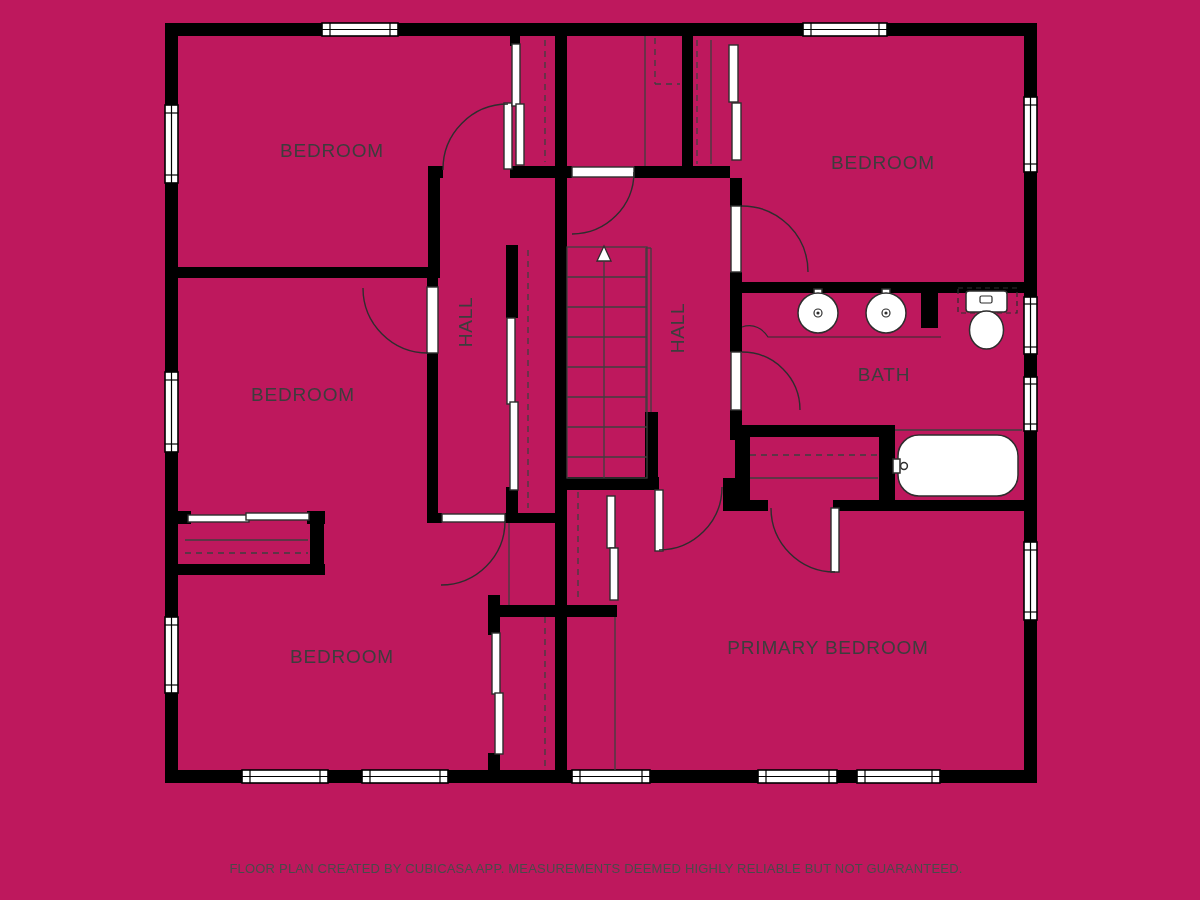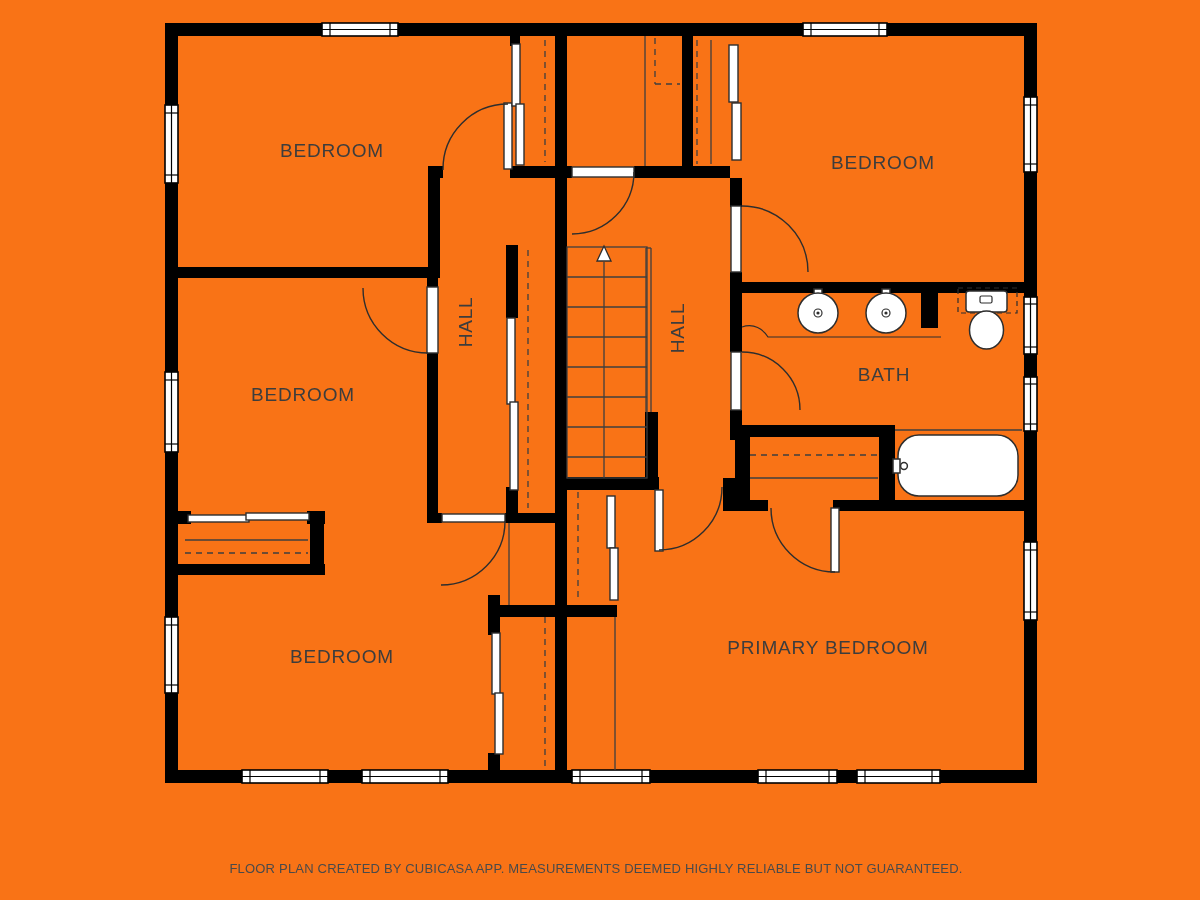--- a/index.html
+++ b/index.html
@@ -1,16 +1,16 @@
 <!DOCTYPE html>
 <html><head>
 <meta charset="utf-8">
 <style>
   html,body{margin:0;padding:0;background:#ffffff;}
-  .page{position:relative;width:1200px;height:900px;background:#f97316;overflow:hidden;
+  .page{position:relative;width:1200px;height:900px;background:#be185d;overflow:hidden;
         font-family:"Liberation Sans", sans-serif;}
   svg{position:absolute;left:0;top:0;}
   .room-label{font-family:"Liberation Sans", sans-serif;font-size:19px;letter-spacing:0.8px;
               fill:#3d3d3d;text-anchor:middle;}
   .footer-text{font-family:"Liberation Sans", sans-serif;font-size:13px;letter-spacing:0.2px;
                fill:#4a4a4a;text-anchor:middle;}
   .wall{fill:#000000;stroke:none;}
   .winbox{fill:#ffffff;stroke:#000000;stroke-width:1.6;}
   .winline{stroke:#000000;stroke-width:1.2;fill:none;}
   .leaf{fill:#ffffff;stroke:#2e2e2e;stroke-width:1.4;}

